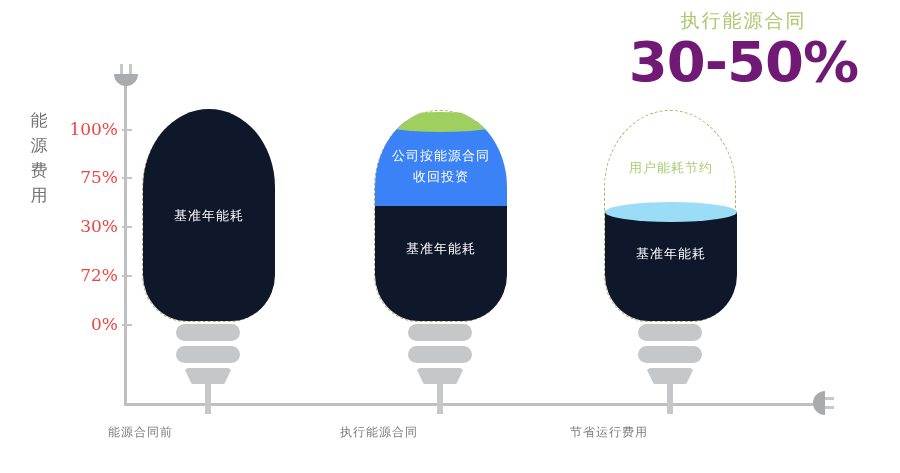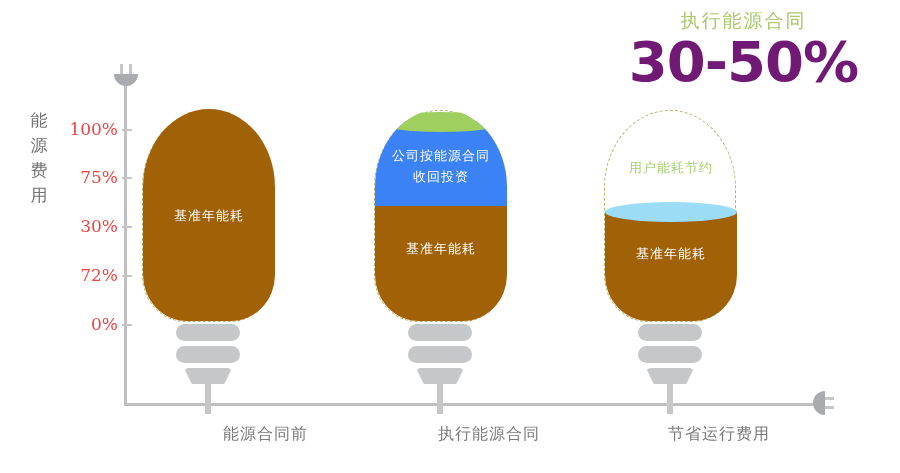--- a/index.html
+++ b/index.html
@@ -60,21 +60,21 @@
     background: transparent;
   }
   .fill-wrap {
     position: absolute; left: 0; bottom: 0; width: 132px; height: 212px;
     overflow: hidden;
     border-radius: 66px 66px 44px 44px / 78px 78px 46px 46px;
   }
   .fill {
     position: absolute; left: 0; bottom: 0; width: 132px;
   }
-  .fill.blue  { background: #a16207; }
+  .fill.blue  { background: #0f172a; }
   .fill.green { background: #3b82f6; }
   .fill-top {
     position: absolute; left: 0; top: -9px; width: 132px; height: 20px;
     border-radius: 50%;
   }
   .fill.blue  .fill-top { background: #9bddf6; }
   .fill.green .fill-top { background: #9fcf5f; }
 
   .fill-label {
     position: absolute; left: 0; width: 132px; text-align: center;
@@ -93,22 +93,22 @@
   }
   .cap {
     position: relative; margin: 0 auto; width: 48px; height: 16px;
     background: #c6c7c9; border-radius: 5px 5px 9px 9px;
     clip-path: polygon(0 0, 100% 0, 84% 100%, 16% 100%);
   }
   .stem { position: relative; margin: 0 auto; width: 6px; height: 30px; background: #c6c7c9; }
 
   
   .x-label {
-    position: absolute; top: 424px; width: 200px; text-align: right;
-    font-size: 16px; color: #7b7b7b; letter-spacing: 1px;
+    position: absolute; top: 424px; width: 200px; text-align: left;
+    font-size: 12px; color: #7b7b7b; letter-spacing: 1px;
   }
 </style>
 </head>
 <body>
 
 <div id="stage">
 
   <div class="headline">
     <div class="headline-sub">执行能源合同</div>
     <div class="headline-big">30-50%</div>

